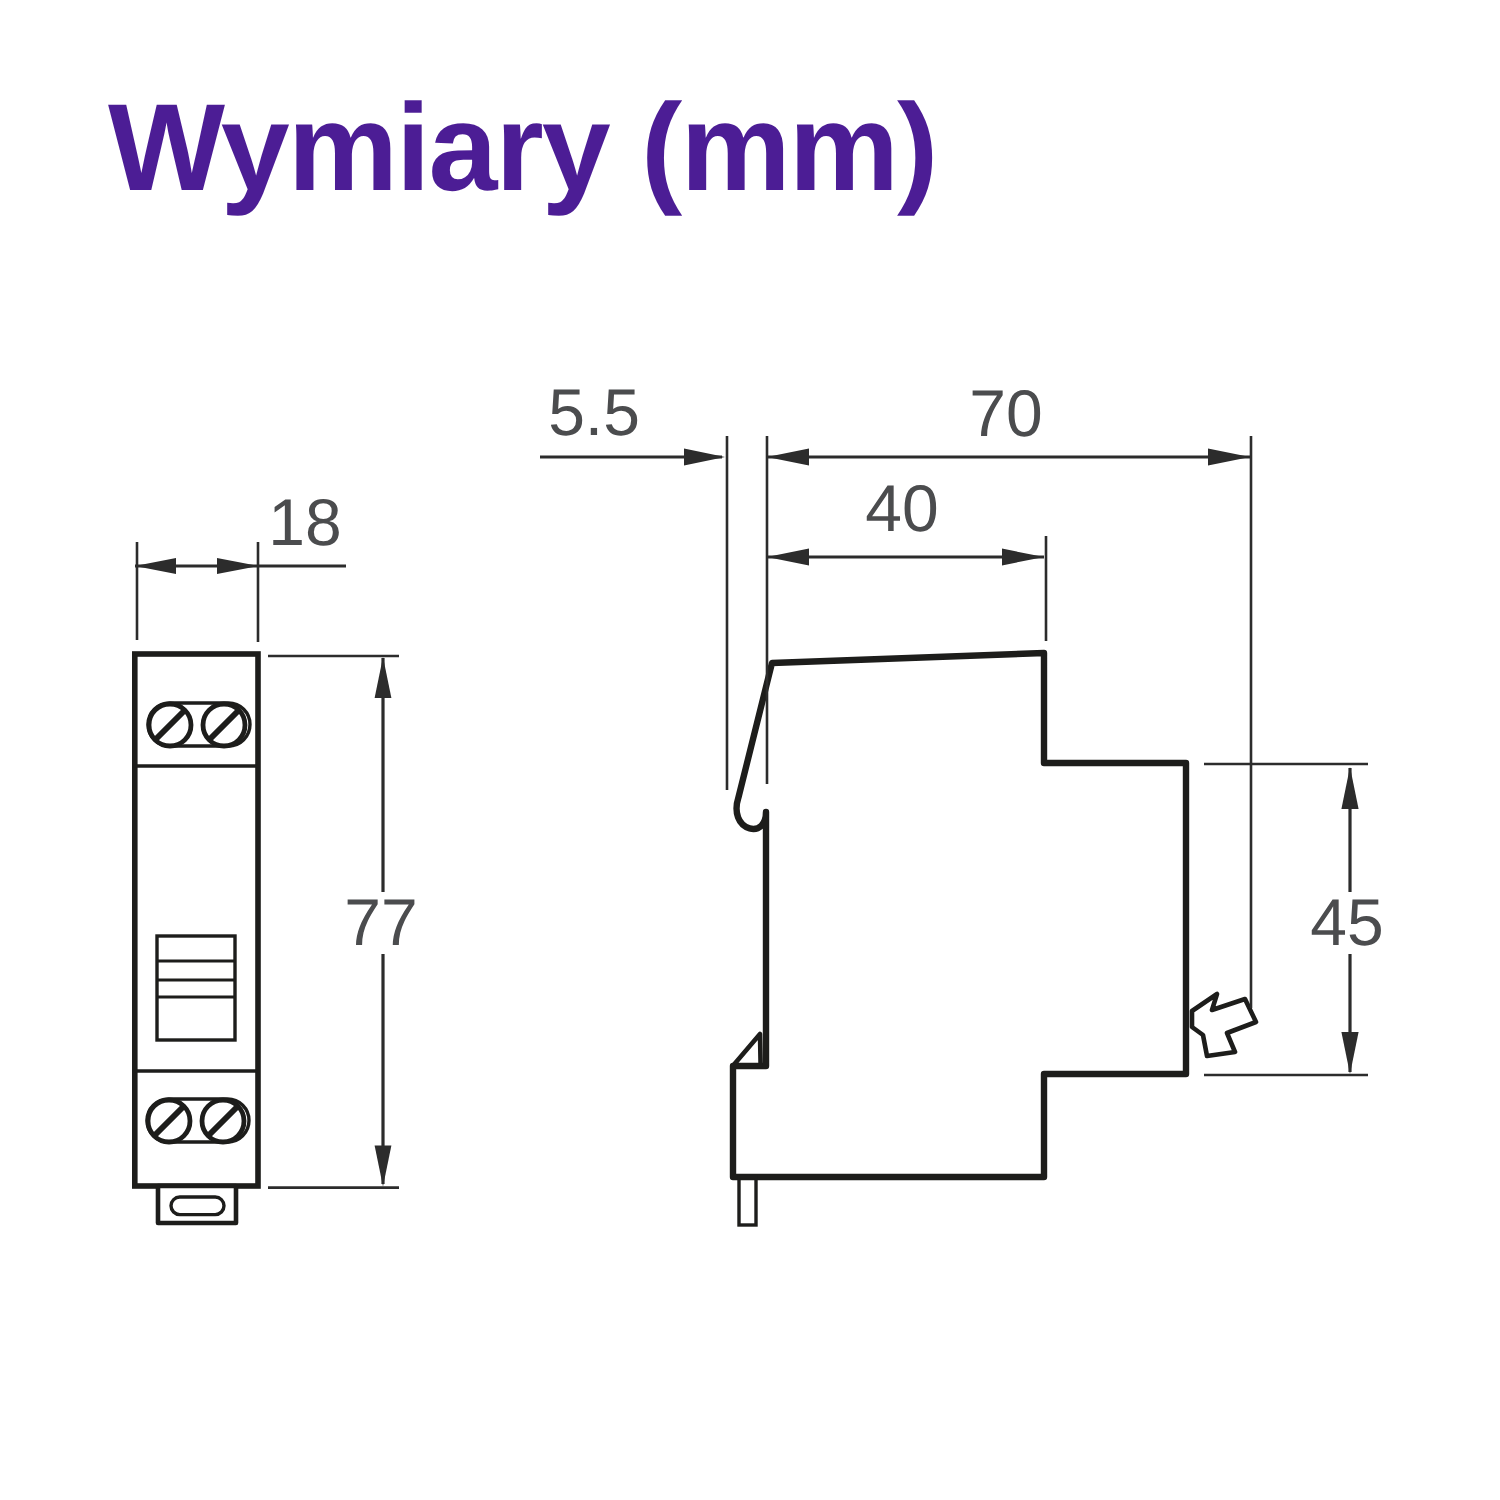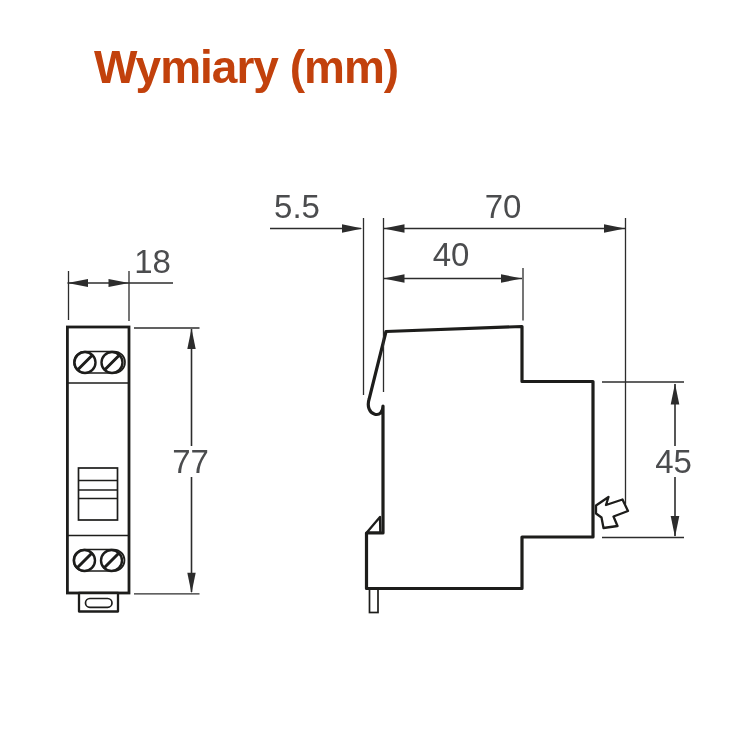--- a/index.html
+++ b/index.html
@@ -1,19 +1,19 @@
 <!DOCTYPE html>
 <html><head>
 <meta charset="utf-8">
 <style>
   html,body{margin:0;padding:0;background:#fff;}
   .canvas{position:relative;width:750px;height:750px;background:#fff;overflow:hidden;
           font-family:"Liberation Sans",sans-serif;}
-  .title{position:absolute;left:54px;top:44px;font-size:46px;font-weight:700;
-         color:#c2410c;line-height:1;letter-spacing:-1px;white-space:nowrap;margin-left:40px;}
+  .title{position:absolute;left:54px;top:44px;font-size:62px;font-weight:700;
+         color:#4c1d95;line-height:1;letter-spacing:-1px;white-space:nowrap;}
   svg{position:absolute;left:0;top:0;}
   .ol   {fill:#ffffff;stroke:#1d1d1b;stroke-width:3.2;stroke-linejoin:round;}
   .body {fill:#ffffff;stroke:#1d1d1b;stroke-width:2.8;stroke-linejoin:miter;}
   .th   {fill:#ffffff;stroke:#1d1d1b;stroke-width:2.3;stroke-linejoin:round;}
   .md   {fill:none;stroke:#1d1d1b;stroke-width:1.7;}
   .fine {fill:none;stroke:#1d1d1b;stroke-width:1.4;}
   .scr  {fill:#ffffff;stroke:#1d1d1b;stroke-width:2.4;}
   .slash{fill:none;stroke:#1d1d1b;stroke-width:3;stroke-linecap:round;}
   .dim  {fill:none;stroke:#2c2c2c;stroke-width:1.6;}
   .ext  {fill:none;stroke:#2c2c2c;stroke-width:1.3;}

